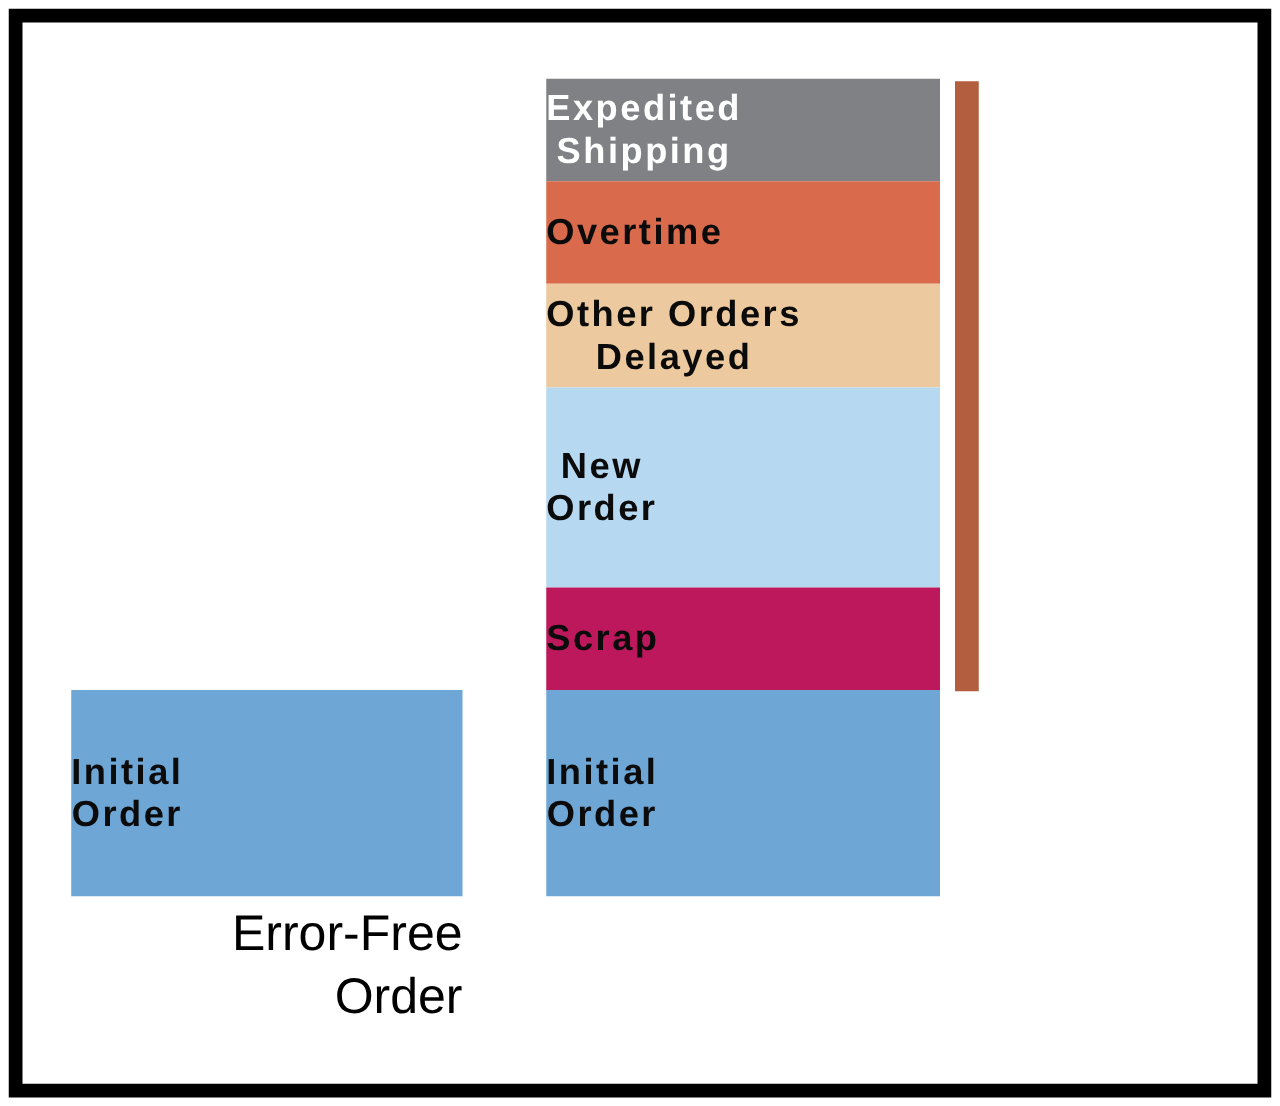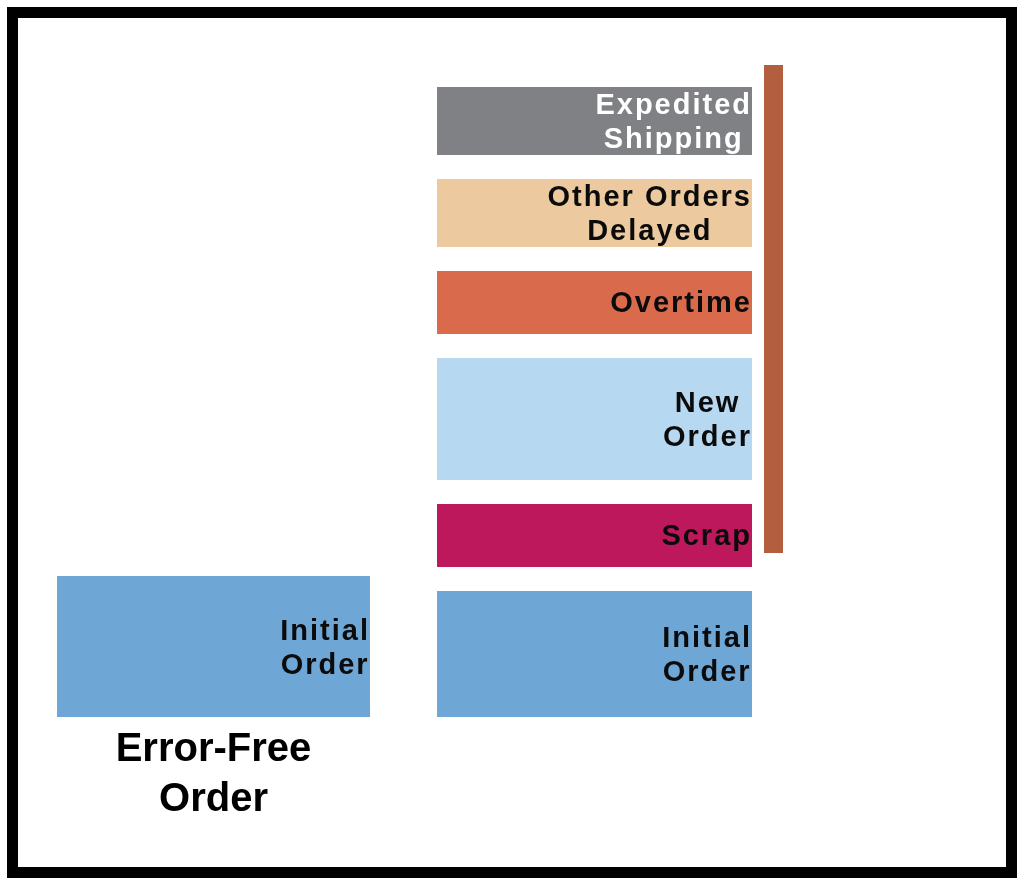--- a/index.html
+++ b/index.html
@@ -37,23 +37,22 @@
   }
   .bar-right {
     left: 437px;
     top: 63px;
     width: 315px;
     height: 654px;
   }
   .segment {
     display: flex;
     align-items: center;
-    justify-content: flex-end;
+    justify-content: flex-start;
     text-align: center;
-    margin-top: 24px;
   }
   .seg-label {
     font-size: 29px;
     font-weight: 700;
     letter-spacing: 2px;
     line-height: 34px;
     white-space: pre-line;
     color: #0b0b0b;
   }
   .h-expedited { height: 82px; }
@@ -78,24 +77,24 @@
     font-weight: 400;
     line-height: 52px;
     color: #000000;
     white-space: pre-line;
     text-align: left;
   }
   .caption {
     position: absolute;
     top: 722px;
     font-size: 40px;
-    font-weight: 700;
+    font-weight: 400;
     line-height: 50px;
     color: #000000;
-    text-align: center;
+    text-align: right;
     white-space: pre-line;
   }
   .caption-left  { left: 57px;  width: 313px; }
   .caption-right { left: 437px; width: 315px; }
 </style>
 </head>
 <body>
 
 <div class="stage">
 
@@ -108,27 +107,27 @@
     </div>
   </div>
 
   <div class="bar bar-right">
 
     <div class="segment h-expedited" style="background-color: rgb(127, 129, 132);">
       <span class="seg-label" style="color: rgb(255, 255, 255);">Expedited
 Shipping</span>
     </div>
 
+    <div class="segment h-overtime" style="background-color: rgb(217, 107, 76);">
+      <span class="seg-label" style="color: rgb(11, 11, 11);">Overtime</span>
+    </div>
+
     <div class="segment h-delayed" style="background-color: rgb(236, 201, 158);">
       <span class="seg-label" style="color: rgb(11, 11, 11);">Other Orders
 Delayed</span>
-    </div>
-
-    <div class="segment h-overtime" style="background-color: rgb(217, 107, 76);">
-      <span class="seg-label" style="color: rgb(11, 11, 11);">Overtime</span>
     </div>
 
     <div class="segment h-neworder" style="background-color: rgb(182, 216, 240);">
       <span class="seg-label" style="color: rgb(11, 11, 11);">New
 Order</span>
     </div>
 
     <div class="segment h-scrap" style="background-color: #be185d;">
       <span class="seg-label" style="color: rgb(11, 11, 11);">Scrap</span>
     </div>

